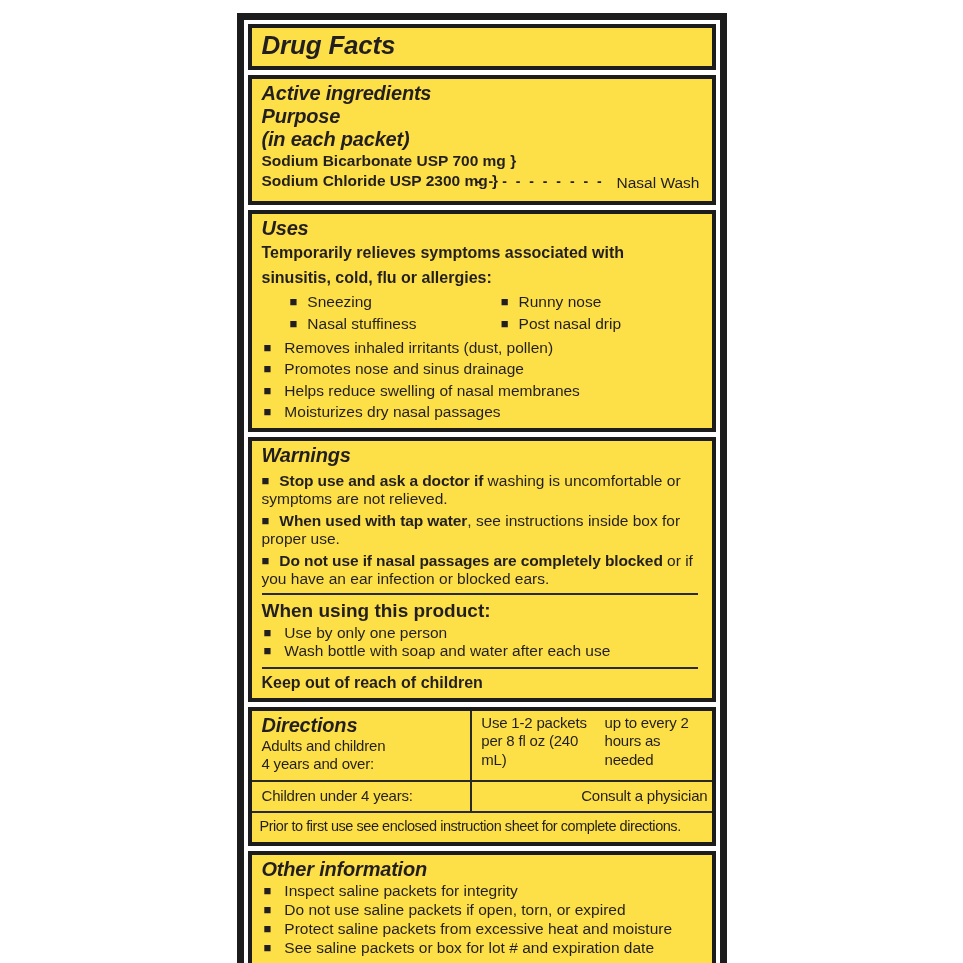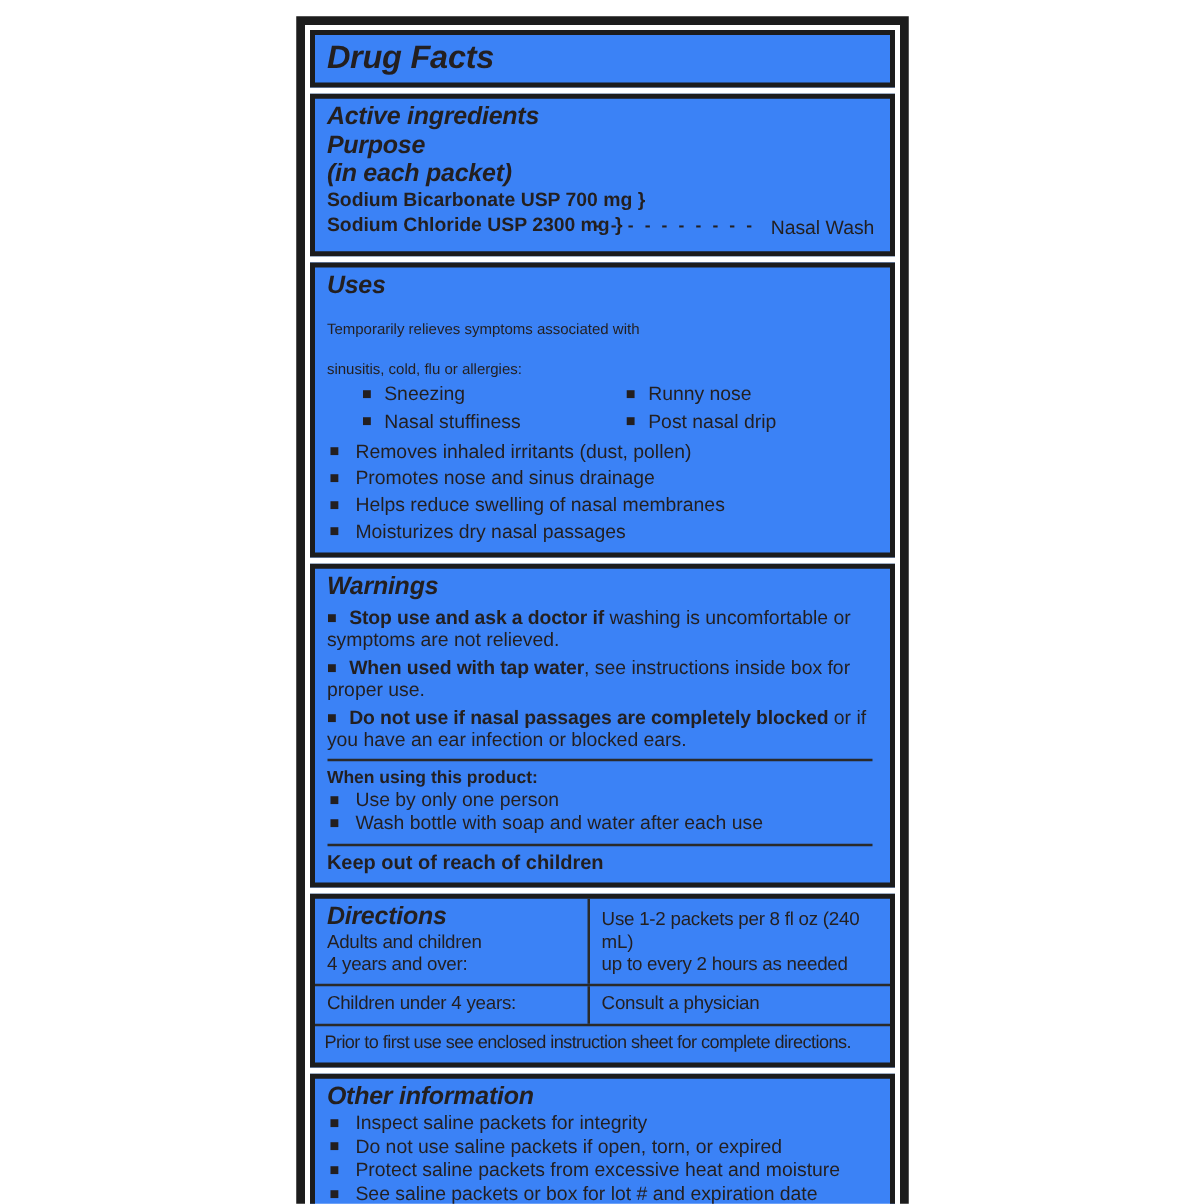--- a/index.html
+++ b/index.html
@@ -13,21 +13,21 @@
     margin: 13px auto 0 auto;
     border: 7px solid #1c1c1c;
     padding: 4px;
     background: #ffffff;
     display: flex;
     flex-direction: column;
     gap: 5px;
   }
   .section {
     border: 4px solid #1c1c1c;
-    background: #3b82f6;
+    background: #fde047;
     padding: 3px 10px 6px 10px;
   }
   .heading {
     font-weight: bold;
     font-style: italic;
     font-size: 20px;
     letter-spacing: -0.2px;
     line-height: 1.15;
   }
   .title-section { padding: 3px 10px 5px 10px; }
@@ -46,21 +46,21 @@
   }
   .dashes {
     letter-spacing: 2.5px;
     font-weight: bold;
     font-size: 14px;
     vertical-align: 2px;
     margin-right: 8px;
   }
 
   
-  .uses-intro { font-size: 12px; line-height: 1.5; margin-top: 14px; }
+  .uses-intro { font-size: 16px; line-height: 1.5; margin-top: 1px; font-weight: bold; }
   .symptom-grid {
     display: grid;
     grid-template-columns: 48% 52%;
     margin-top: 1px;
   }
   .symptom-cell { padding-left: 28px; font-size: 15.5px; line-height: 1.42; }
   .bullet {
     font-size: 13px;
     margin-right: 10px;
     vertical-align: 1px;
@@ -71,39 +71,39 @@
   .bullet-list li .bullet { margin-right: 13px; }
 
   
   .warn-item { font-size: 15.5px; line-height: 1.13; margin: 5px 0 0 0; }
   .warn-item b { letter-spacing: -0.1px; }
   .rule {
     border: none;
     border-top: 2px solid #2a2a2a;
     margin: 6px 4px 4px 0;
   }
-  .when-using-heading { font-size: 14px; font-weight: bold; line-height: 1.25; }
+  .when-using-heading { font-size: 19px; font-weight: bold; line-height: 1.25; }
   .tight-list { list-style: none; margin-top: 1px; }
   .tight-list li { font-size: 15.5px; line-height: 1.19; padding-left: 2px; }
   .tight-list li .bullet { margin-right: 13px; }
   .keep-out { font-size: 16px; font-weight: bold; line-height: 1.2; margin-top: 1px; }
 
   
   .directions-section { padding: 0; }
   .dir-row { display: flex; }
   .dir-left {
     width: 48%;
     border-right: 2.5px solid #2a2a2a;
     padding: 3px 8px 6px 10px;
   }
   .dir-right {
     width: 52%;
     padding: 3px 4px 6px 9px;
     display: flex;
-    flex-direction: column;
+    flex-direction: row;
     justify-content: flex-end;
   }
   .dir-line { font-size: 15px; line-height: 1.22; letter-spacing: -0.2px; }
   .dir-rule { border: none; border-top: 2.5px solid #2a2a2a; margin: 0; }
   .dir-row2 .dir-left, .dir-row2 .dir-right { padding-top: 5px; padding-bottom: 6px; }
   .dir-footer {
     font-size: 14.5px;
     letter-spacing: -0.45px;
     padding: 5px 6px 7px 8px;
     line-height: 1.2;

